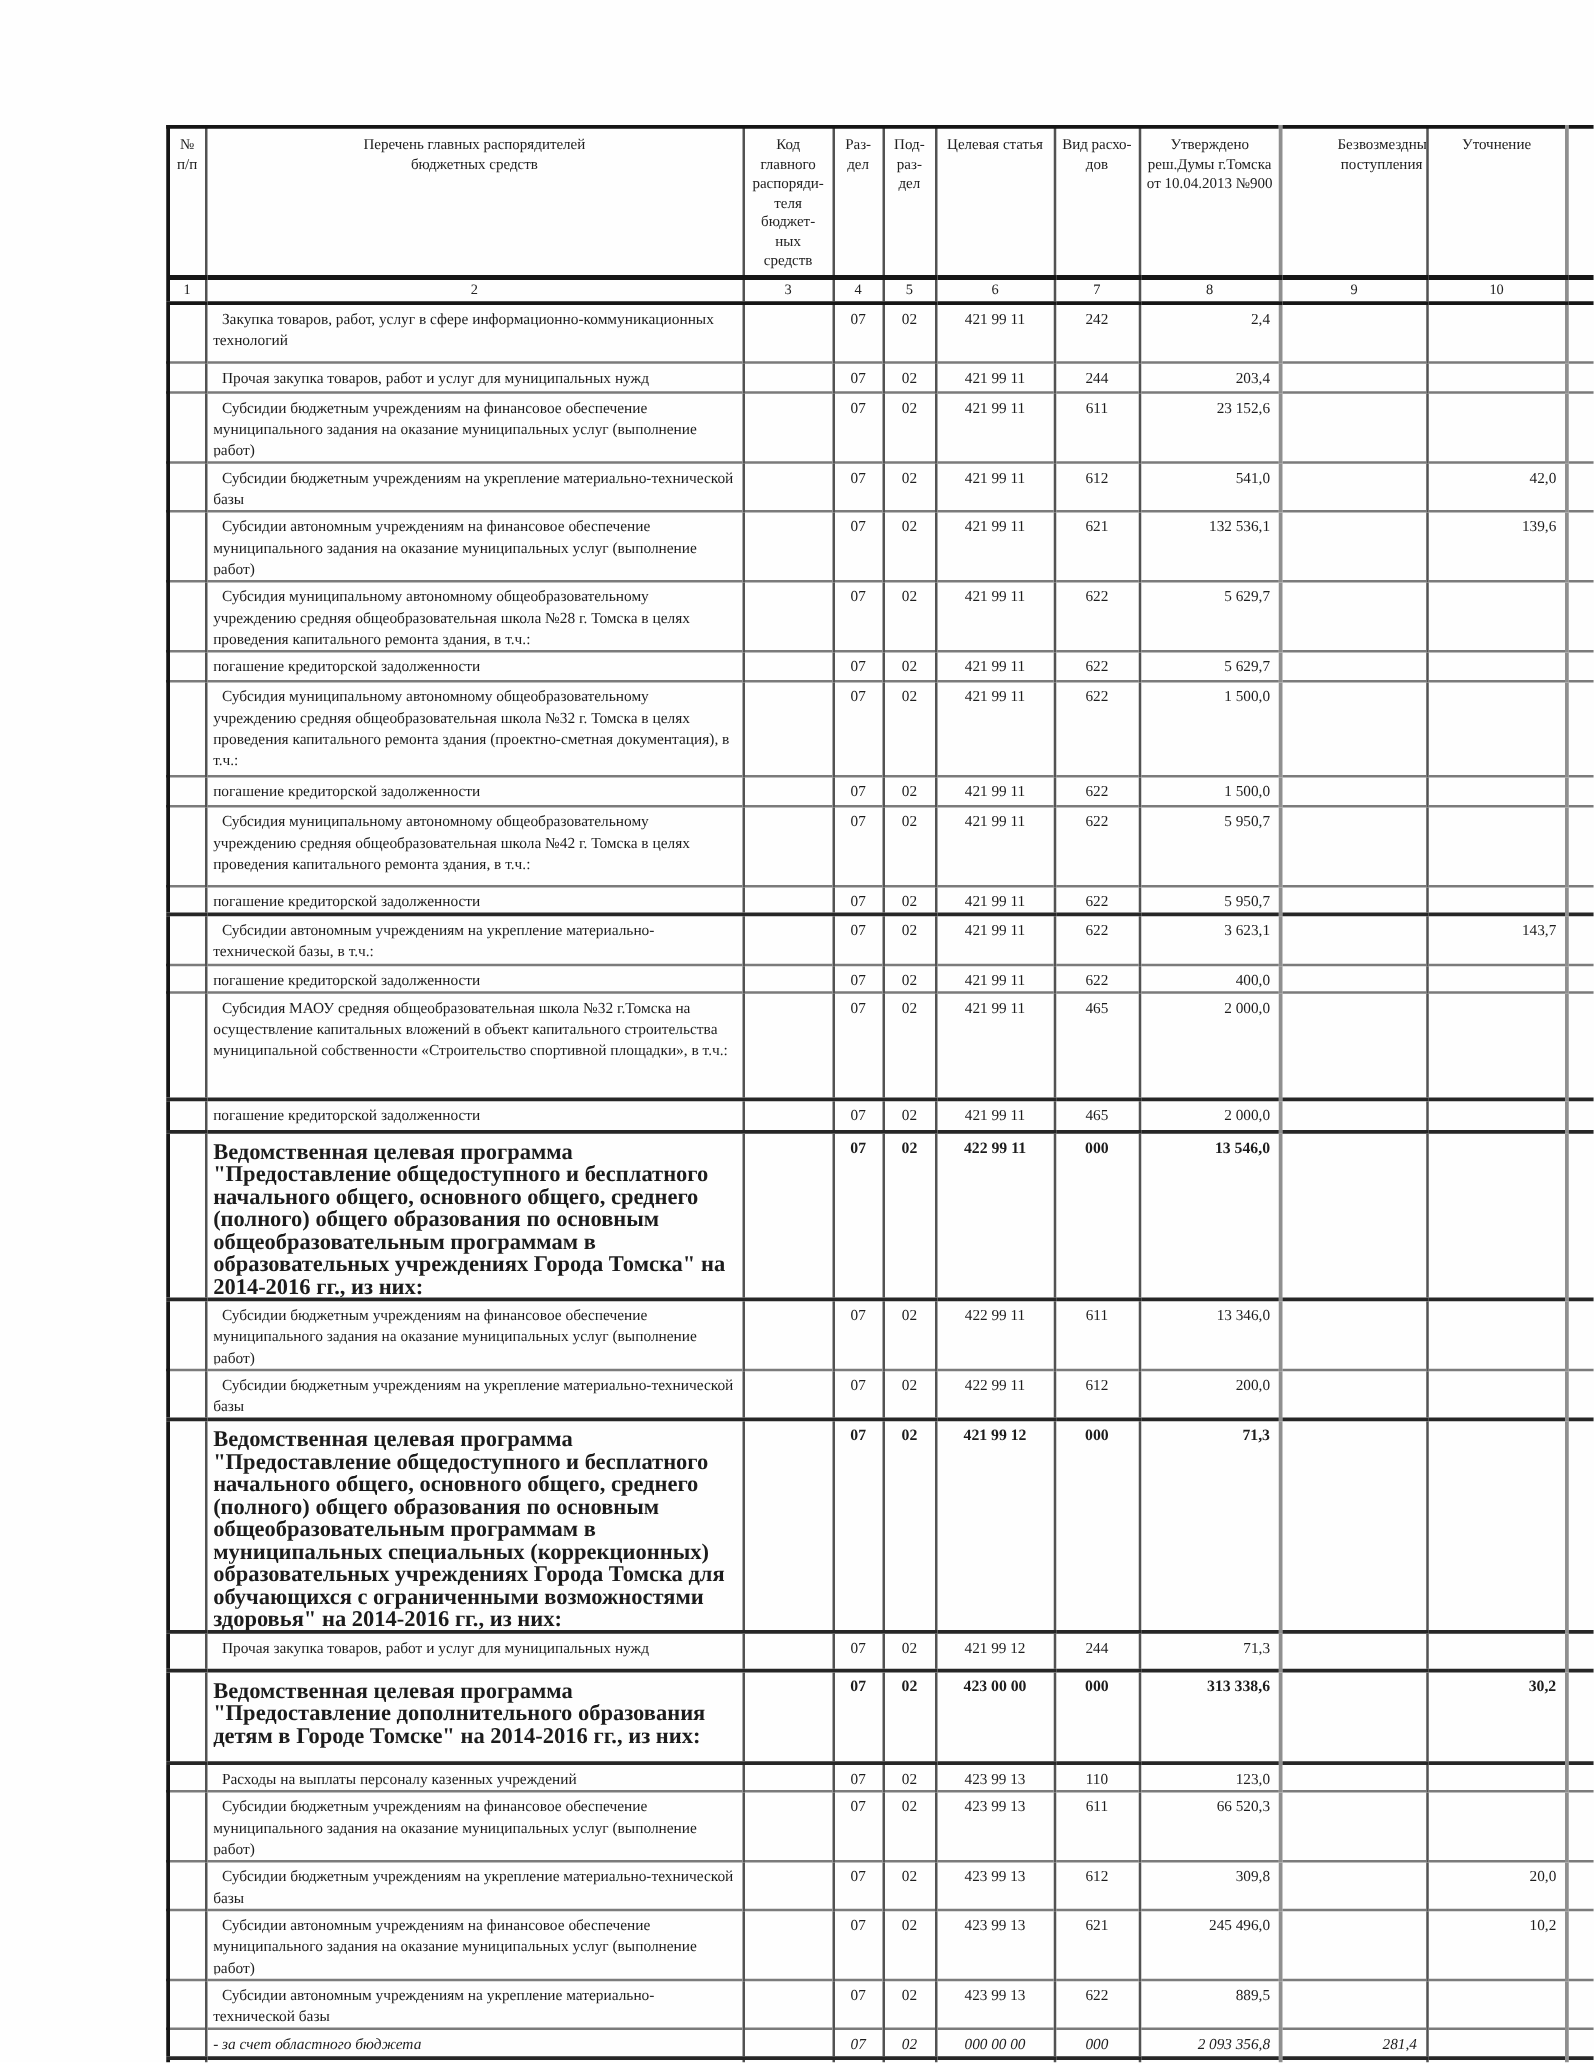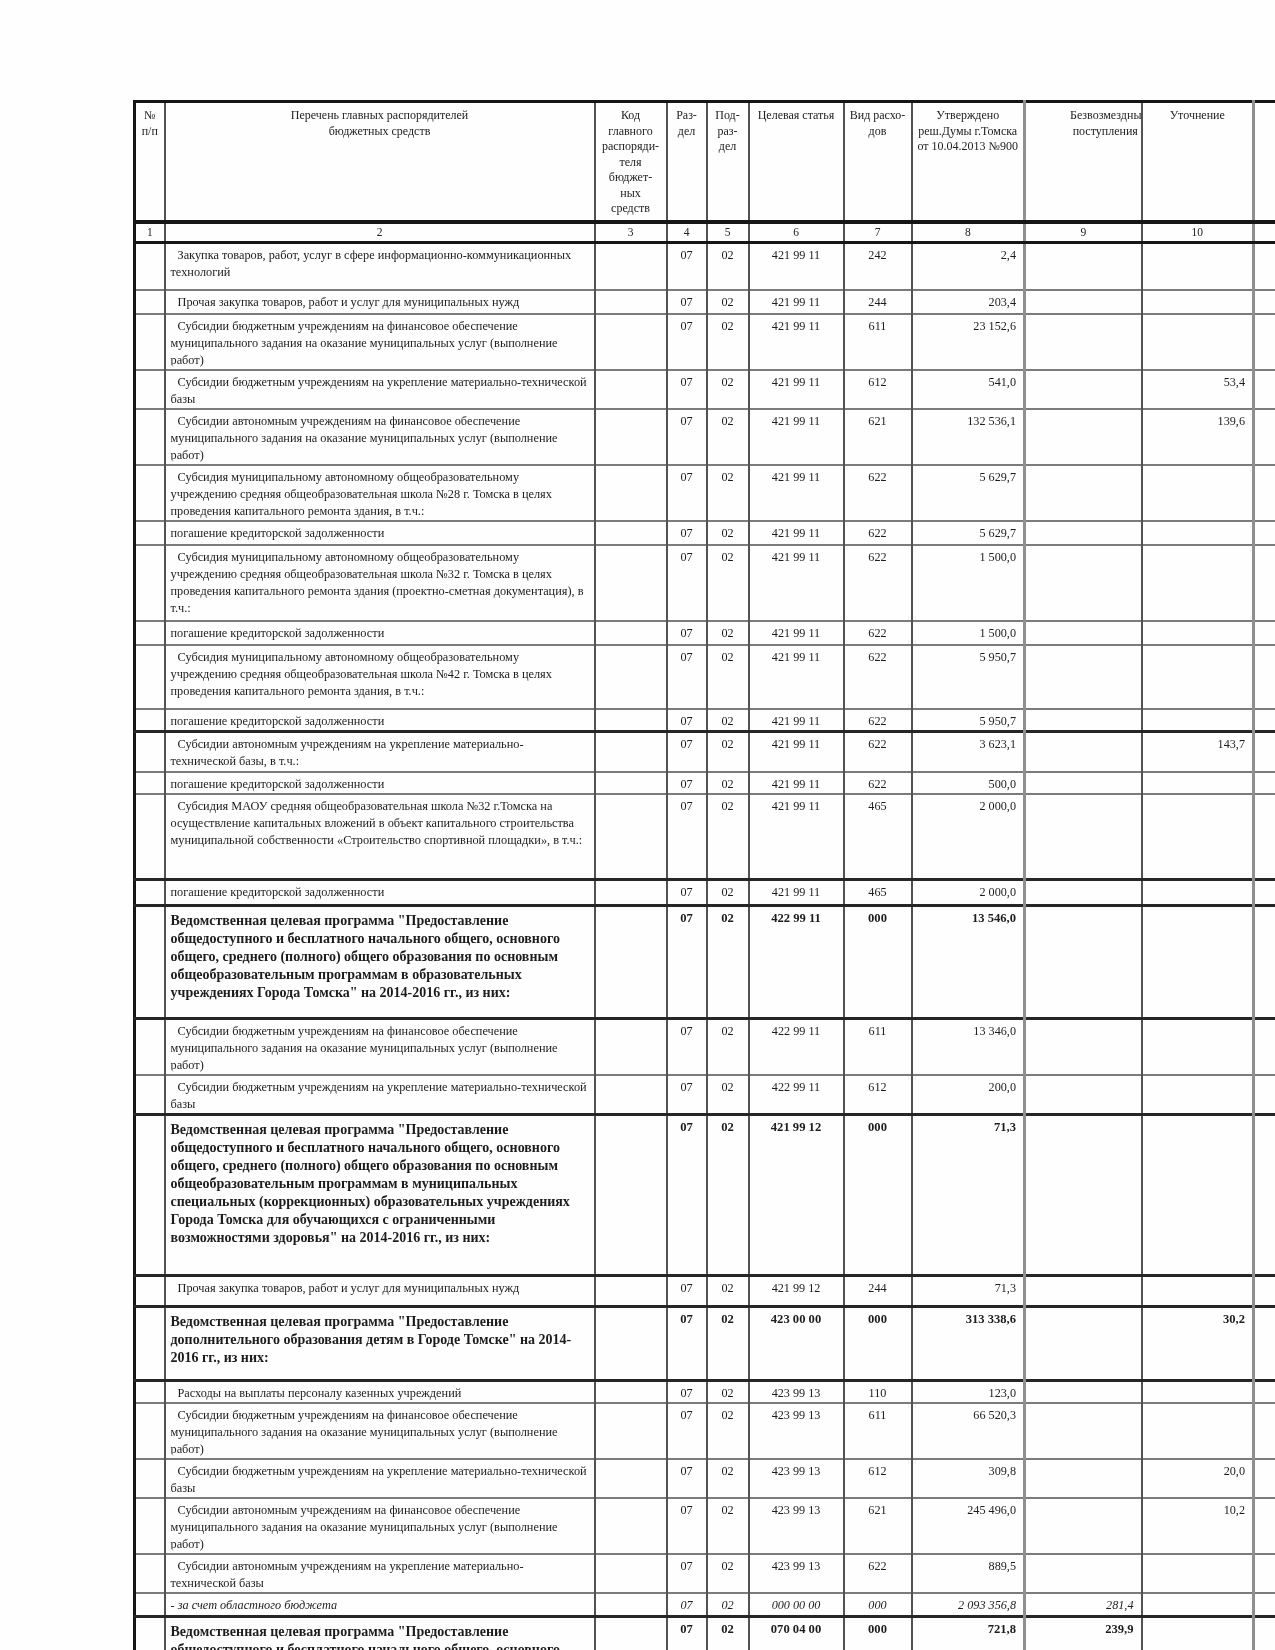--- a/index.html
+++ b/index.html
@@ -30,21 +30,21 @@
 
   tbody tr.sep-n > td { border-top:2px solid #7b7b7b; }
   tbody tr.sep-t > td { border-top:3px solid #262626; }
 
   td.name { text-align:left; font-size:12.3px; line-height:17px; padding:3px 5px 0 5px;border-radius:17px; }
   td.name.ind { text-indent:7px; }
   td.code { text-align:center; font-size:12.2px; padding-top:4px; }
   td.num  { text-align:right; font-size:12.2px; padding:4px 7px 0 2px; }
 
   tr.bold td { font-weight:bold; }
-  tr.bold td.name { font-size:14px; line-height:18px; padding-top:5px; }
+  tr.bold td.name { font-size:18px; line-height:18px; padding-top:5px; }
   tr.bold td.code, tr.bold td.num { font-size:12.6px; }
   tr.italic td { font-style:italic;margin-left:16px; }
 </style>
 </head>
 <body>
 
 <div class="page">
   <table class="budget">
     <colgroup>
       <col style="width:30px">
@@ -145,21 +145,21 @@
         <tr class="normal sep-n" style="height: 35px;">
           <td class="c1"></td>
           <td class="name ind">Субсидии бюджетным учреждениям на укрепление материально-технической базы</td>
           <td class="code"></td>
           <td class="code">07</td>
           <td class="code">02</td>
           <td class="code">421 99 11</td>
           <td class="code">612</td>
           <td class="num">541,0</td>
           <td class="num gband"></td>
-          <td class="num">53,4</td>
+          <td class="num">42,0</td>
           <td class="sliver gband"></td>
         </tr>
         <tr class="normal sep-n" style="height: 50px;">
           <td class="c1"></td>
           <td class="name ind">Субсидии автономным учреждениям на финансовое обеспечение муниципального задания на оказание муниципальных услуг (выполнение работ)</td>
           <td class="code"></td>
           <td class="code">07</td>
           <td class="code">02</td>
           <td class="code">421 99 11</td>
           <td class="code">621</td>
@@ -260,21 +260,21 @@
           <td class="sliver gband"></td>
         </tr>
         <tr class="normal sep-n" style="height: 22px;">
           <td class="c1"></td>
           <td class="name">погашение кредиторской задолженности</td>
           <td class="code"></td>
           <td class="code">07</td>
           <td class="code">02</td>
           <td class="code">421 99 11</td>
           <td class="code">622</td>
-          <td class="num">500,0</td>
+          <td class="num">400,0</td>
           <td class="num gband"></td>
           <td class="num"></td>
           <td class="sliver gband"></td>
         </tr>
         <tr class="normal sep-n" style="height: 86px;">
           <td class="c1"></td>
           <td class="name ind">Субсидия МАОУ средняя общеобразовательная школа №32 г.Томска на осуществление капитальных вложений в объект капитального строительства муниципальной собственности «Строительство спортивной площадки», в т.ч.:</td>
           <td class="code"></td>
           <td class="code">07</td>
           <td class="code">02</td>

